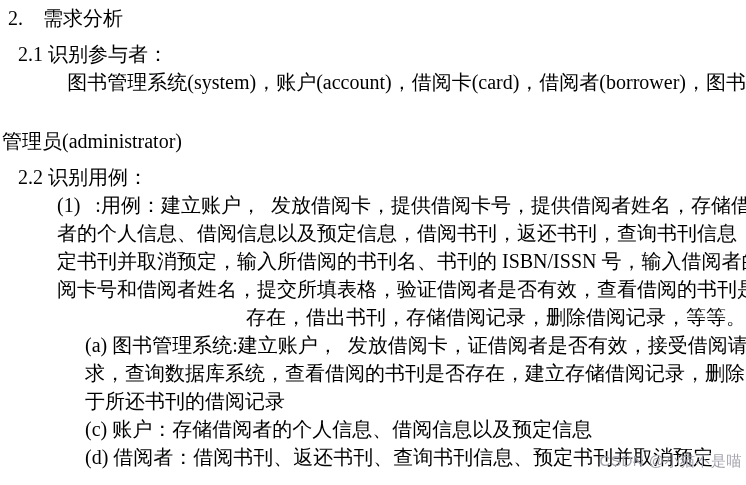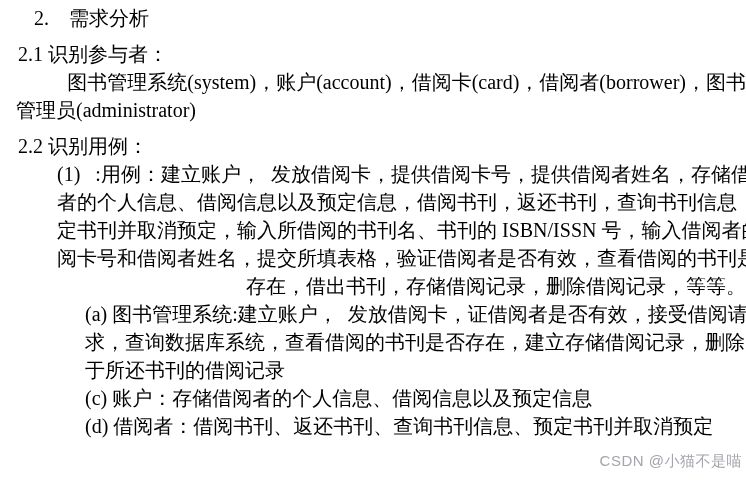--- a/index.html
+++ b/index.html
@@ -19,23 +19,23 @@
   .content {
     padding-top: 4px;
   }
   .ln {
     font-size: 20px;
     line-height: 28px;
     white-space: pre;
     color: #000000;
   }
   
-  .ind-h  { padding-left: 34px; }  
+  .ind-h  { padding-left: 8px; }  
   .ind-s  { padding-left: 18px; margin-top: 8px; }  
-  .ind-0  { padding-left: 16px;  }  
+  .ind-0  { padding-left: 2px; margin-top: 31px;  }  
   .ind-1  { padding-left: 57px; text-align: right; }  
   .ind-2  { padding-left: 85px; }  
   .watermark {
     position: absolute;
     top: 449px;
     right: 4px;
     font-size: 15px;
     line-height: 24px;
     font-family: "Liberation Sans", "DejaVu Sans", sans-serif;
     color: #a3a4ac;

